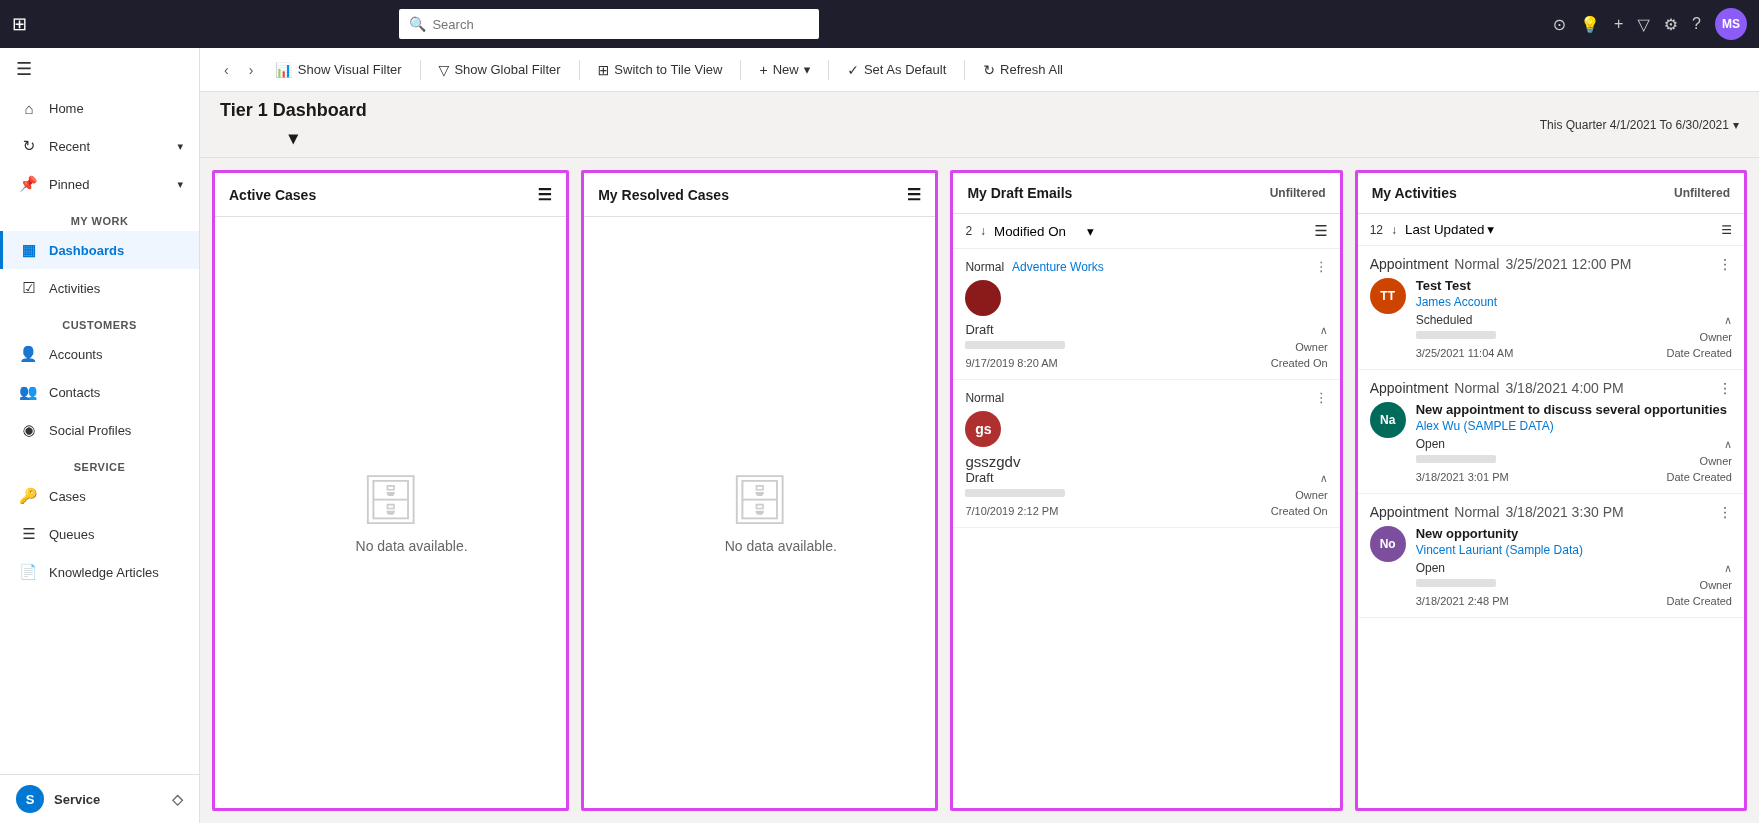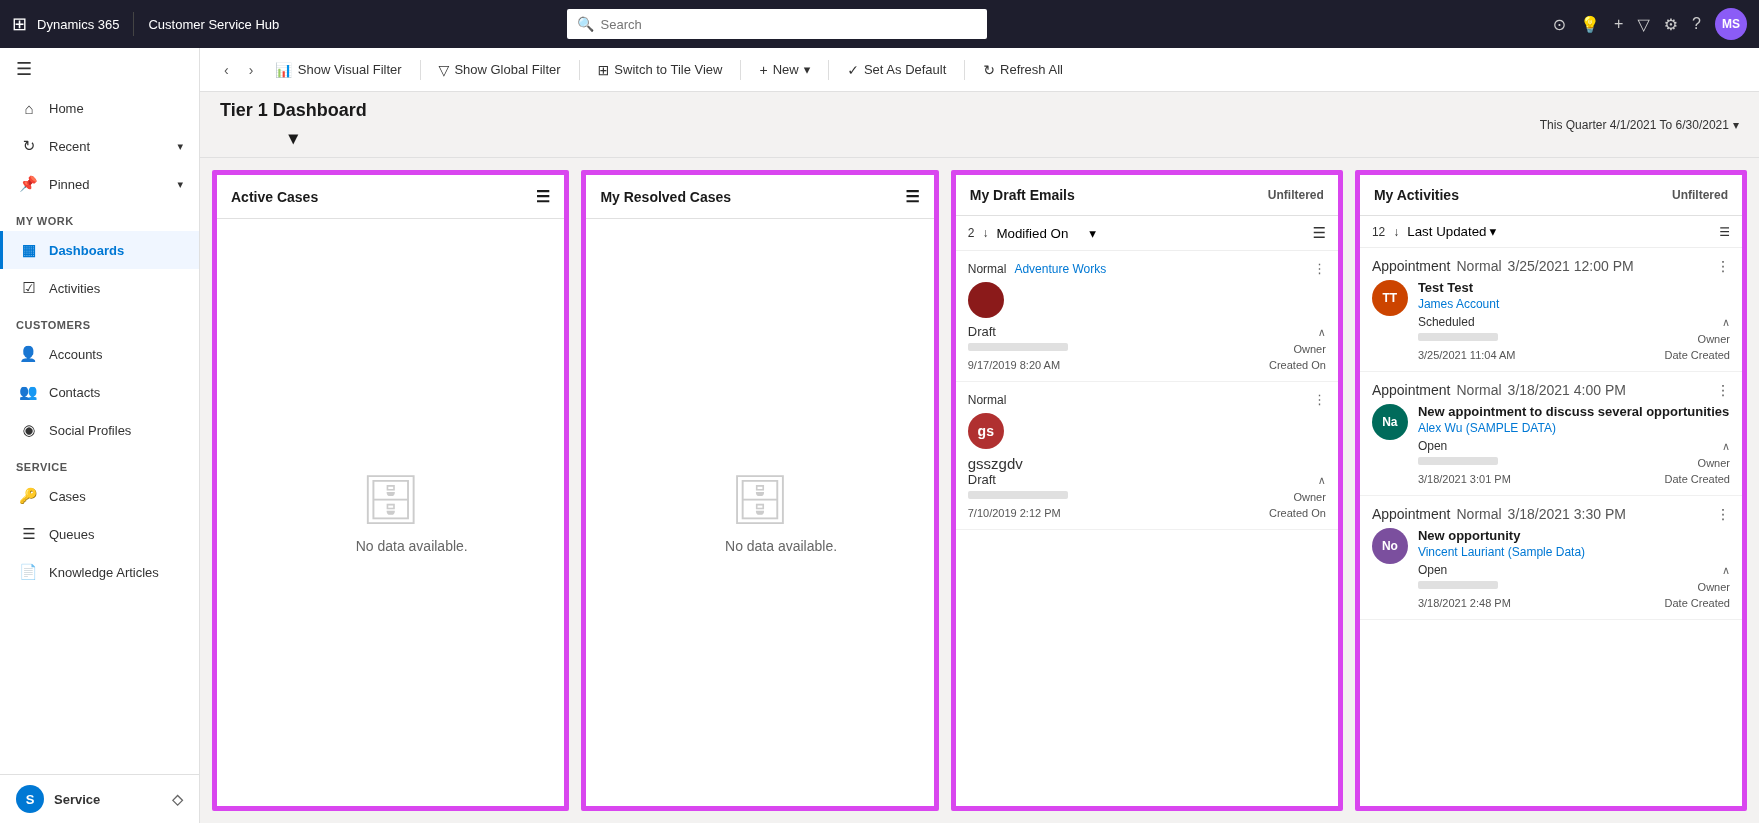--- a/index.html
+++ b/index.html
@@ -73,20 +73,21 @@
     .sidebar-item.active { border-left: 3px solid #0078d4; color: #0078d4; font-weight: 600; background: #f0f6ff; }
     .sidebar-item .icon { font-size: 15px; width: 20px; text-align: center; }
     .sidebar-item .chevron { margin-left: auto; font-size: 11px; }
     .sidebar-section-label {
       padding: 12px 16px 4px;
       font-size: 11px;
       font-weight: 700;
       color: #555;
       text-transform: uppercase;
       letter-spacing: 0.5px;
+      text-align: center;
     }
     .sidebar-bottom {
       margin-top: auto;
       border-top: 1px solid #e0e0e0;
       padding: 10px 16px;
       display: flex;
       align-items: center;
       gap: 10px;
       font-size: 13px;
       font-weight: 600;
@@ -143,21 +144,21 @@
       display: flex; align-items: center; gap: 6px;
       font-size: 18px; font-weight: 600; color: #1a1a1a;
       border: none; background: transparent; cursor: pointer; flex-direction: column;
     }
     .page-header-right { font-size: 12px; color: #333; display: flex; align-items: center; gap: 4px; }
 
     
     .dashboard { flex: 1; display: flex; overflow: hidden; padding: 12px; gap: 12px; }
     .panel {
       background: #fff;
-      border: 5px solid #d946ef;
+      border: 3px solid #d946ef;
       border-radius: 2px;
       flex: 1;
       display: flex;
       flex-direction: column;
       overflow: hidden;
       justify-content: space-between;
     }
     .panel-header {
       padding: 12px 14px;
       border-bottom: 1px solid #e0e0e0;
@@ -264,25 +265,20 @@
     
     ::-webkit-scrollbar { width: 6px; }
     ::-webkit-scrollbar-track { background: #f5f5f5; }
     ::-webkit-scrollbar-thumb { background: #ccc; border-radius: 3px; }
   </style>
 </head>
 <body>
 
 <div class="top-nav">
   <span class="app-grid">⊞</span>
-  <div class="brand">
-    <span>Dynamics 365</span>
-    <span class="divider-v"></span>
-    <span>Customer Service Hub</span>
-  </div>
   <div class="search-bar">
     <span class="search-icon">🔍</span>
     <input type="text" placeholder="Search" style="">
   </div>
   <div class="top-nav-right">
     <span class="nav-icon">⊙</span>
     <span class="nav-icon">💡</span>
     <span class="nav-icon">+</span>
     <span class="nav-icon">▽</span>
     <span class="nav-icon">⚙</span>

